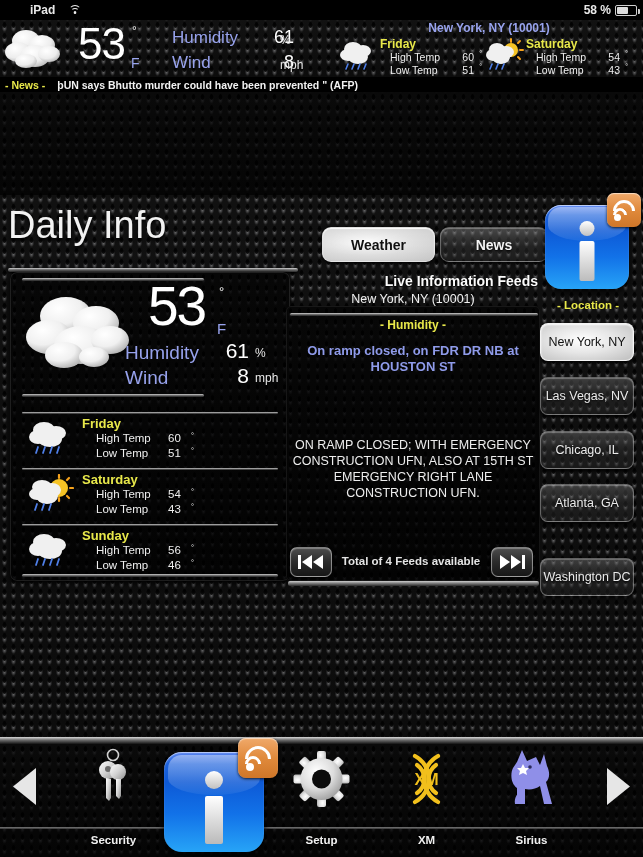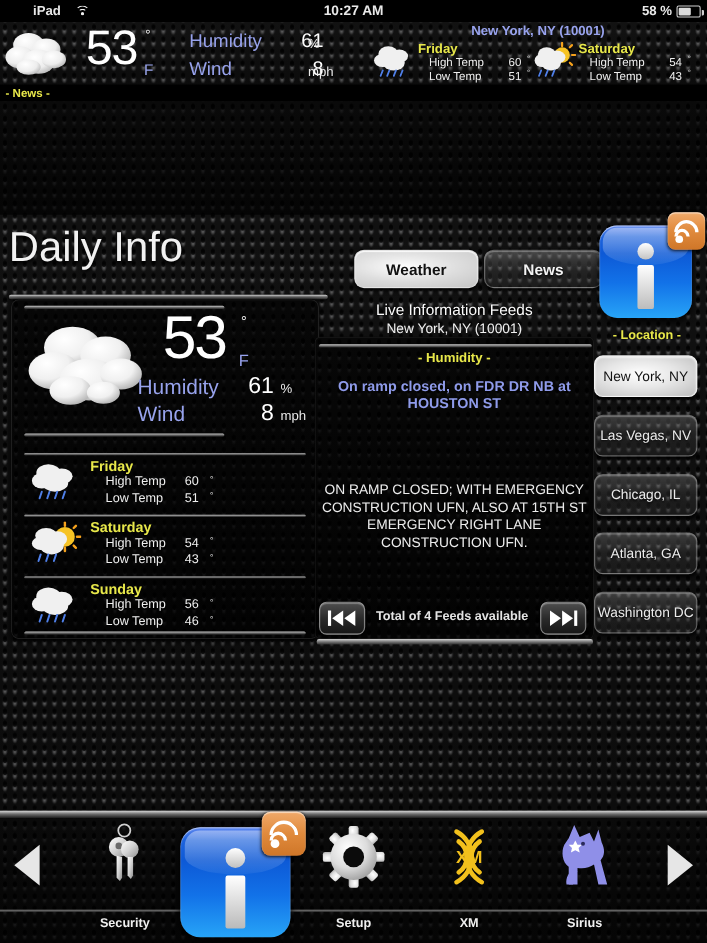--- a/index.html
+++ b/index.html
@@ -120,22 +120,22 @@
   .wp-unit{ position:absolute; left:245px; font-size:12px; color:#e9e9e9; }
 
   .fcrow { position:absolute; left:10px; width:262px; height:46px; }
   .fcrow .ic { position:absolute; left:6px; top:2px; width:48px; height:42px; }
   .fcrow .dy { position:absolute; left:62px; top:0px; font-size:13px; font-weight:bold; color:#e8e84a; }
   .fcrow .rr { position:absolute; left:76px; font-size:11.5px; color:#efefef; width:186px; }
   .fcrow .rr b { position:absolute; left:72px; font-weight:normal; }
   .fcrow .rr s { position:absolute; left:95px; text-decoration:none; font-size:7.5px; top:-1px; }
 
   
-  #feedTitle { position:absolute; left:288px; top:273px; width:250px; text-align:center;
-               font-size:14px; font-weight:normal; color:#fcfcfc; text-shadow:0 1px 2px #000; }
+  #feedTitle { position:absolute; left:288px; top:273px; width:250px; text-align:right;
+               font-size:14px; font-weight:bold; color:#fcfcfc; text-shadow:0 1px 2px #000; }
   #feedLoc   { position:absolute; left:288px; top:292px; width:250px; text-align:center;
                font-size:12.5px; color:#f0f0f0; }
   #feedSep   { position:absolute; left:290px; top:313px; width:248px; height:3px;
                background:linear-gradient(180deg,#d4d4d4,#6a6a6a 50%,#222); border-radius:2px; }
   #feedCat   { position:absolute; left:288px; top:318px; width:250px; text-align:center;
                font-size:12px; font-weight:bold; color:#e8e84a; }
   #feedHead  { position:absolute; left:289px; top:343px; width:248px; text-align:center;
                font-size:13px; font-weight:bold; color:#8f9bea; line-height:16px; }
   #feedBody  { position:absolute; left:288px; top:437px; width:250px; text-align:center;
                font-size:12.5px; color:#ededed; line-height:16px; }
@@ -219,21 +219,20 @@
 
 <div id="statusbar">
   <div class="left">
     <span>iPad</span>
     <span class="wifi-icon">
         <i></i>
         <i></i>
         <i></i>
       </span>
   </div>
-  <div class="center">10:27 AM</div>
   <div class="right">
     <span>58 %</span>
     <span class="battery">
         <i></i>
       </span>
   </div>
 </div>
 
 <div id="topbanner" class="mesh-bright">
   <svg id="topCloud" viewBox="0 0 62 48">
@@ -325,20 +324,21 @@
     <div class="r2">
       <span>Low Temp</span>
       <b>43</b>
       <s>°</s>
     </div>
   </div>
 </div>
 
 <div id="ticker">
   <span class="tag">- News -</span>
+  <span class="txt">þUN says Bhutto murder could have been prevented " (AFP)</span>
 </div>
 
 <div id="screen" class="mesh-bright">
   <div id="screenDark" class="mesh-dark"></div>
 </div>
 
 <div id="title">Daily Info</div>
 
 <div class="tab" id="tabWeather">Weather</div>
 <div class="tab" id="tabNews">News</div>
@@ -510,21 +510,21 @@
     <div class="arc a1"></div>
     <div class="arc a2"></div>
   </div>
 </div>
 <div id="locLabel">- Location -</div>
 
 <div class="locbtn on" style="top:323px;">New York, NY</div>
 <div class="locbtn off" style="top:377px;">Las Vegas, NV</div>
 <div class="locbtn off" style="top:431px;">Chicago, IL</div>
 <div class="locbtn off" style="top:484px;">Atlanta, GA</div>
-<div class="locbtn off" style="top:538px;">Washington DC</div>
+<div class="locbtn off" style="top:558px;">Washington DC</div>
 
 <div id="dockTopEdge"></div>
 <div id="dock" class="mesh-dark">
   <div id="dockShelf"></div>
 
   <div class="arrowbtn" id="arrowLeft">
     <svg width="30" height="45" viewBox="0 0 30 45">
       <polygon points="26,4 26,41 3,22.5" fill="#e6e6e6"></polygon>
     </svg>
   </div>

